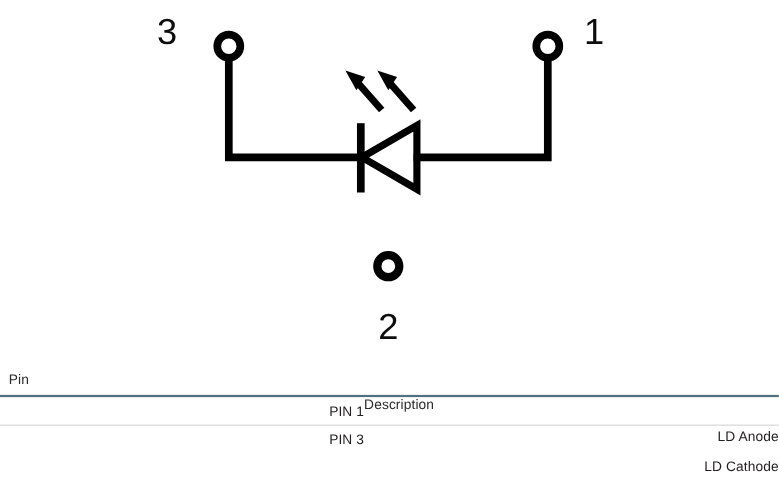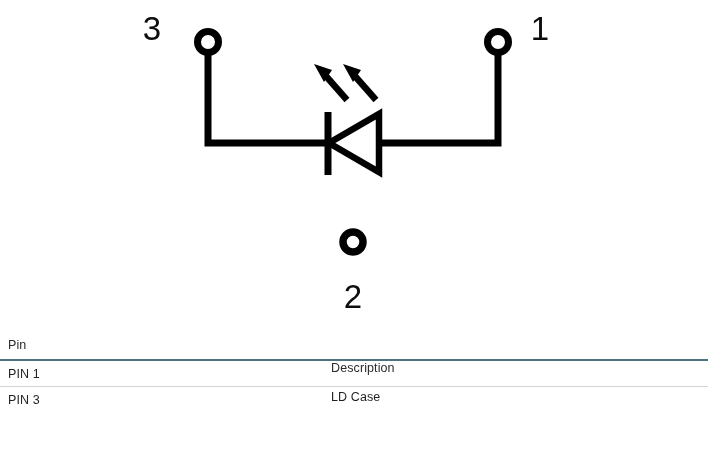--- a/index.html
+++ b/index.html
@@ -53,20 +53,21 @@
   }
   .pt-head {
     height: 31px;
     border-bottom: 2px solid #4d717f;
     align-items: center;
   }
   .pt-body-row {
     height: 26px;
     border-bottom: 1px solid #d3d3d3;
     align-items: center;
+    text-align: right;
   }
   .pt-body-row.last {
     border-bottom: none;
     gap: 40px;
   }
   .col-pin {
     width: 323px;
     flex: 0 0 323px;
     font-size: 12.5px;
     color: #231f20;
@@ -122,21 +123,22 @@
 
 <div id="pin-table">
 
   <div class="pt-row pt-head">
     <div class="col-pin">Pin</div>
     <div class="col-desc">Description</div>
   </div>
 
   <div class="pt-row pt-body-row">
     <div class="col-pin">PIN 1</div>
-    <div class="col-desc">LD Case</div>
+    <div class="col-desc">LD Anode</div>
   </div>
 
 
   <div class="pt-row pt-body-row last">
     <div class="col-pin">PIN 3</div>
+    <div class="col-desc">LD Cathode</div>
   </div>
 
 </div>
 
 </body></html>

